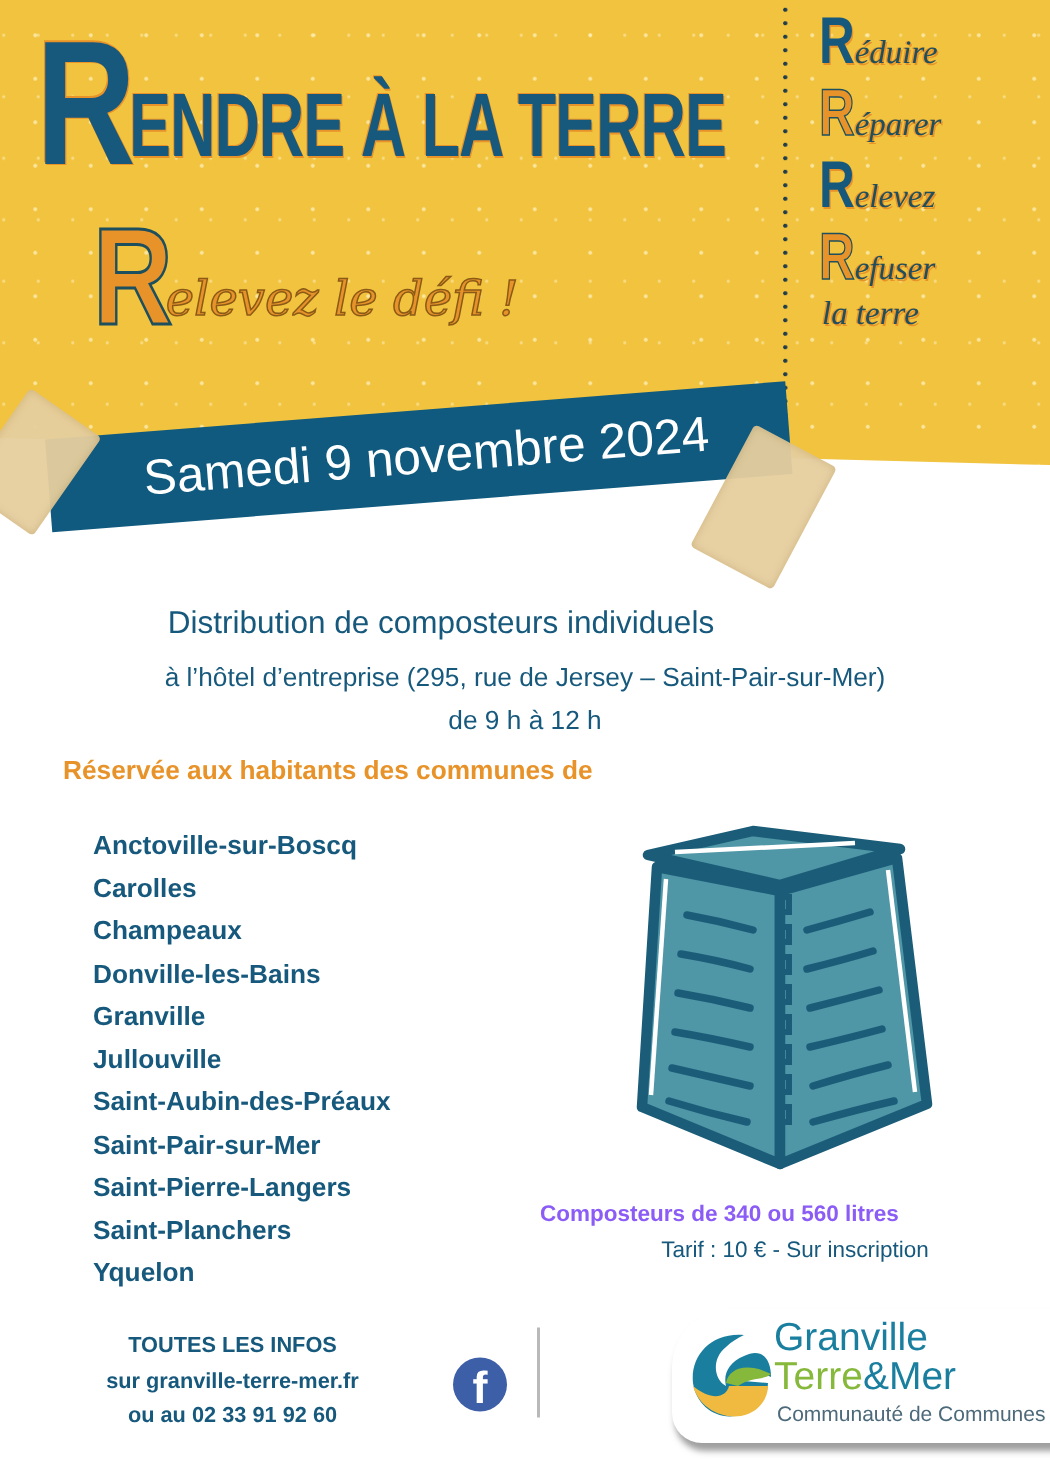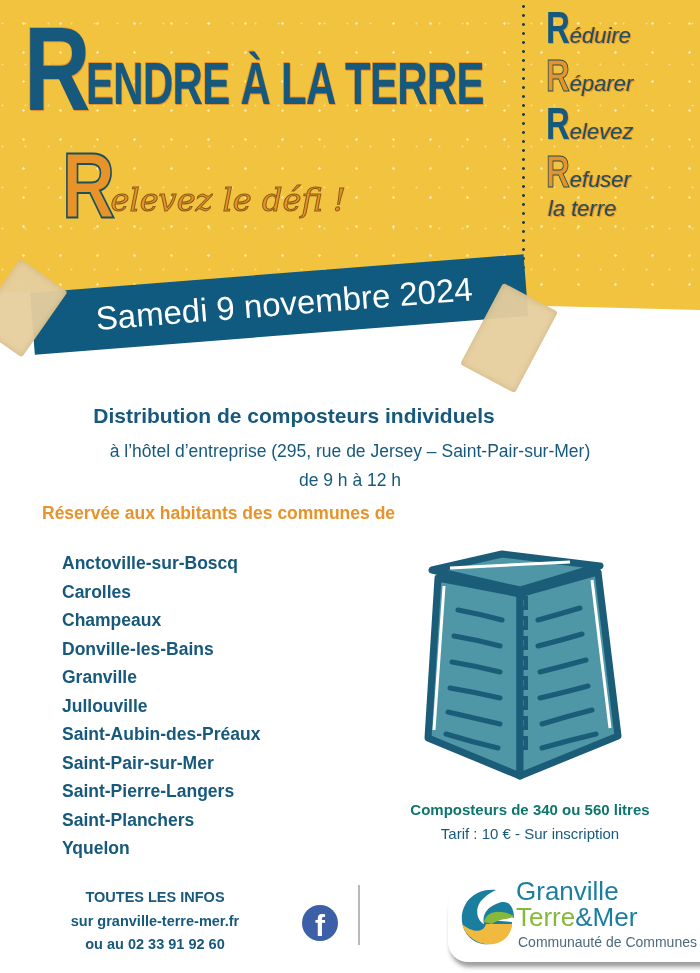--- a/index.html
+++ b/index.html
@@ -31,47 +31,47 @@
   .dotline { position:absolute; left:522px; top:2px; height:285px; width:3px;
     background-image:radial-gradient(circle, #1f3d4b 1.2px, transparent 1.6px);
     background-size:3px 9px; }
 
   .r-list { position:absolute; left:546px; top:4px; width:150px; }
   .r-item { white-space:nowrap; height:48px; line-height:48px; }
   .r-item .r { font-weight:bold; font-size:44px; display:inline-block; transform:scaleX(0.75);
     transform-origin:left; margin-right:-8px; text-shadow:1px 1px 0 #e8932a; }
   .r-item .r.blue { color:#17597c; }
   .r-item .r.orange { color:#e8932a; -webkit-text-stroke:1px #1d4f5e; text-shadow:none; }
-  .r-item .w { font-family:Liberation Sans, sans-serif; font-style:italic; font-size:22px;
+  .r-item .w { font-family:Liberation Serif, serif; font-style:italic; font-size:22px;
     color:#1d4f5e; text-shadow:1px 1px 0 #e8932a, -1px 0 0 #e8932a; }
   .r-item.last2 { height:30px; line-height:26px; padding-left:2px; }
 
   .date-banner { position:absolute; left:30px; top:293px; width:495px; height:62px;
     background:#0f5a7e; transform:rotate(-4.5deg); transform-origin:left top;
     color:#fff; font-size:33px; display:flex; align-items:center; justify-content:center;
     padding-left:10px; box-sizing:border-box; }
   .tape { position:absolute; background:#e6cf9f; opacity:0.95; border-radius:3px;
     box-shadow:inset 0 0 6px rgba(160,120,60,0.35); }
   .tape.left { left:-8px; top:268px; width:58px; height:80px; transform:rotate(35deg); }
   .tape.right { left:478px; top:292px; width:62px; height:92px; transform:rotate(28deg); }
 
   .dist-title { position:absolute; left:0; width:588px; top:404px; text-align:center;
-    color:#17597c; font-weight:bold; font-size:21px; }
+    color:#17597c; font-weight:normal; font-size:21px; }
   .dist-addr { position:absolute; left:0; width:700px; top:441px; text-align:center;
     color:#17597c; font-size:17.5px; }
   .dist-hours { position:absolute; left:0; width:700px; top:470px; text-align:center;
     color:#17597c; font-size:17.5px; }
   .reserved { position:absolute; left:42px; top:503px; color:#e8932a; font-weight:bold; font-size:17.5px; }
 
   .communes { position:absolute; left:62px; top:551px; margin:0; padding:0; list-style:none; }
   .communes li { color:#17597c; font-weight:bold; font-size:17.5px; height:28.5px; line-height:24px; }
 
   .composter { position:absolute; left:420px; top:548px; width:210px; height:235px; }
-  .comp-info1 { position:absolute; left:360px; width:340px; top:801px; text-align:center;
-    color:#0f766e; font-weight:bold; font-size:15px; }
+  .comp-info1 { position:absolute; left:360px; width:340px; top:801px; text-align:left;
+    color:#8b5cf6; font-weight:bold; font-size:15px; }
   .comp-info2 { position:absolute; left:360px; width:340px; top:825px; text-align:center;
     color:#17597c; font-weight:normal; font-size:15px; }
 
   .infos { position:absolute; left:35px; width:240px; top:886px; text-align:center;
     color:#17597c; font-weight:bold; font-size:14.5px; line-height:23.5px; }
   .fb { position:absolute; left:302px; top:905px; width:36px; height:36px; border-radius:50%;
     background:#3d5fa8; color:#fff; font-weight:bold; font-size:30px; text-align:center;
     line-height:42px; overflow:hidden; }
   .vsep { position:absolute; left:358px; top:885px; width:2px; height:60px; background:#b9b9b9; }
 

